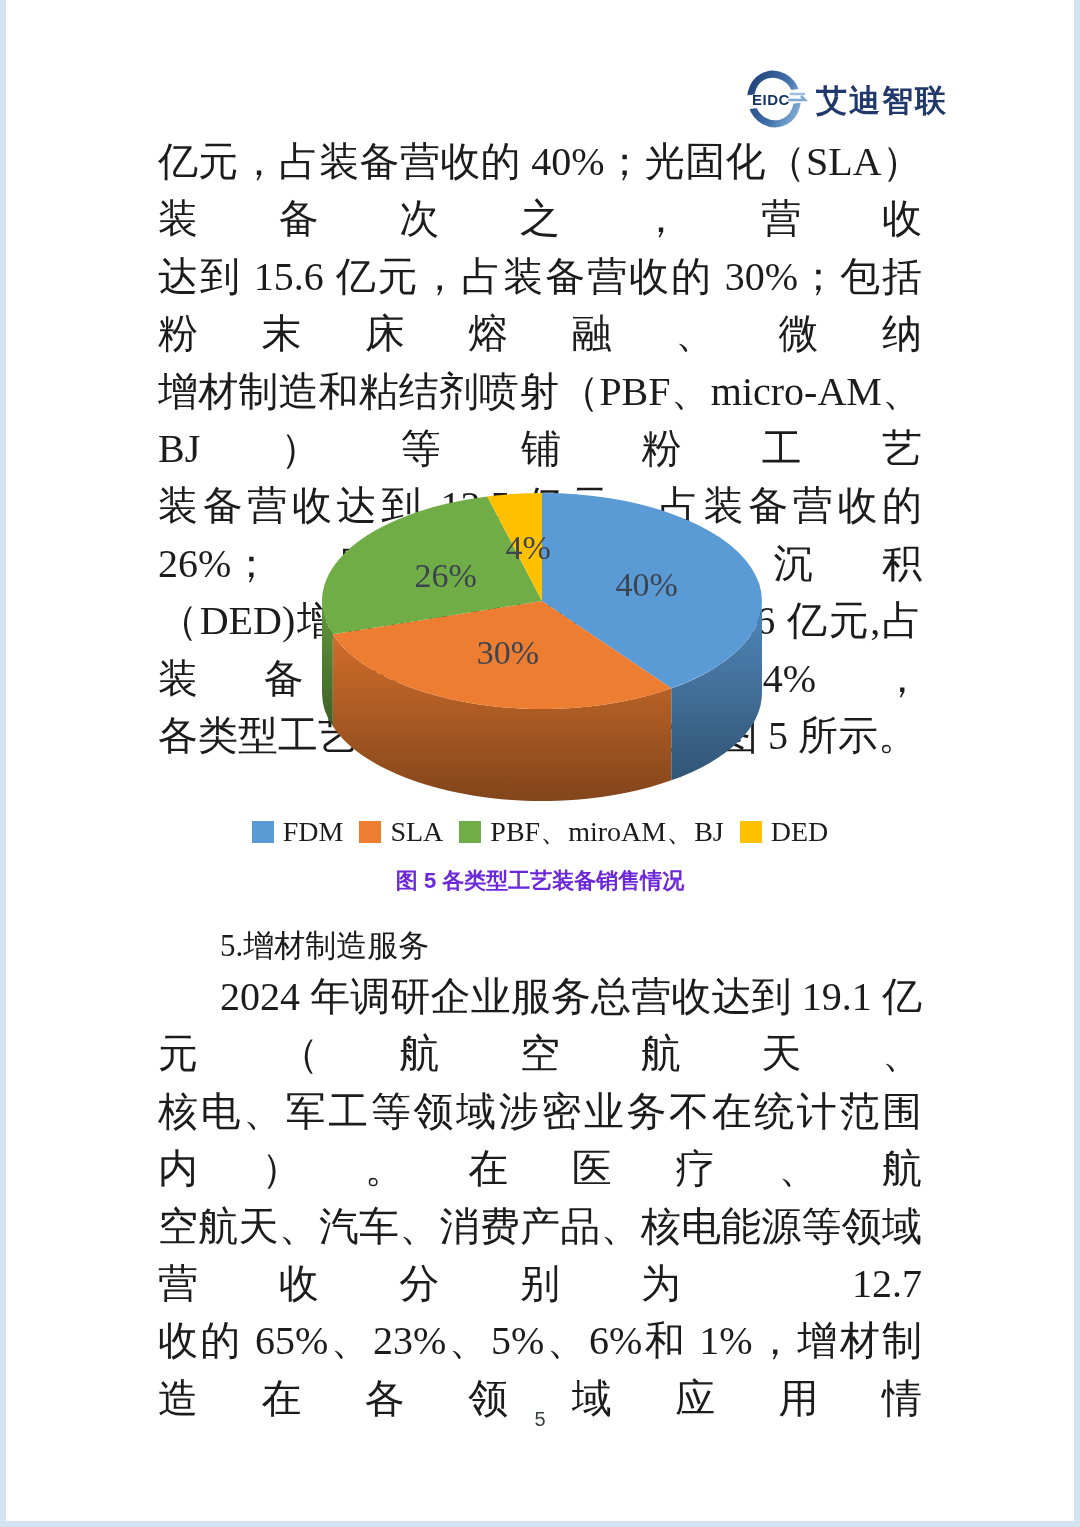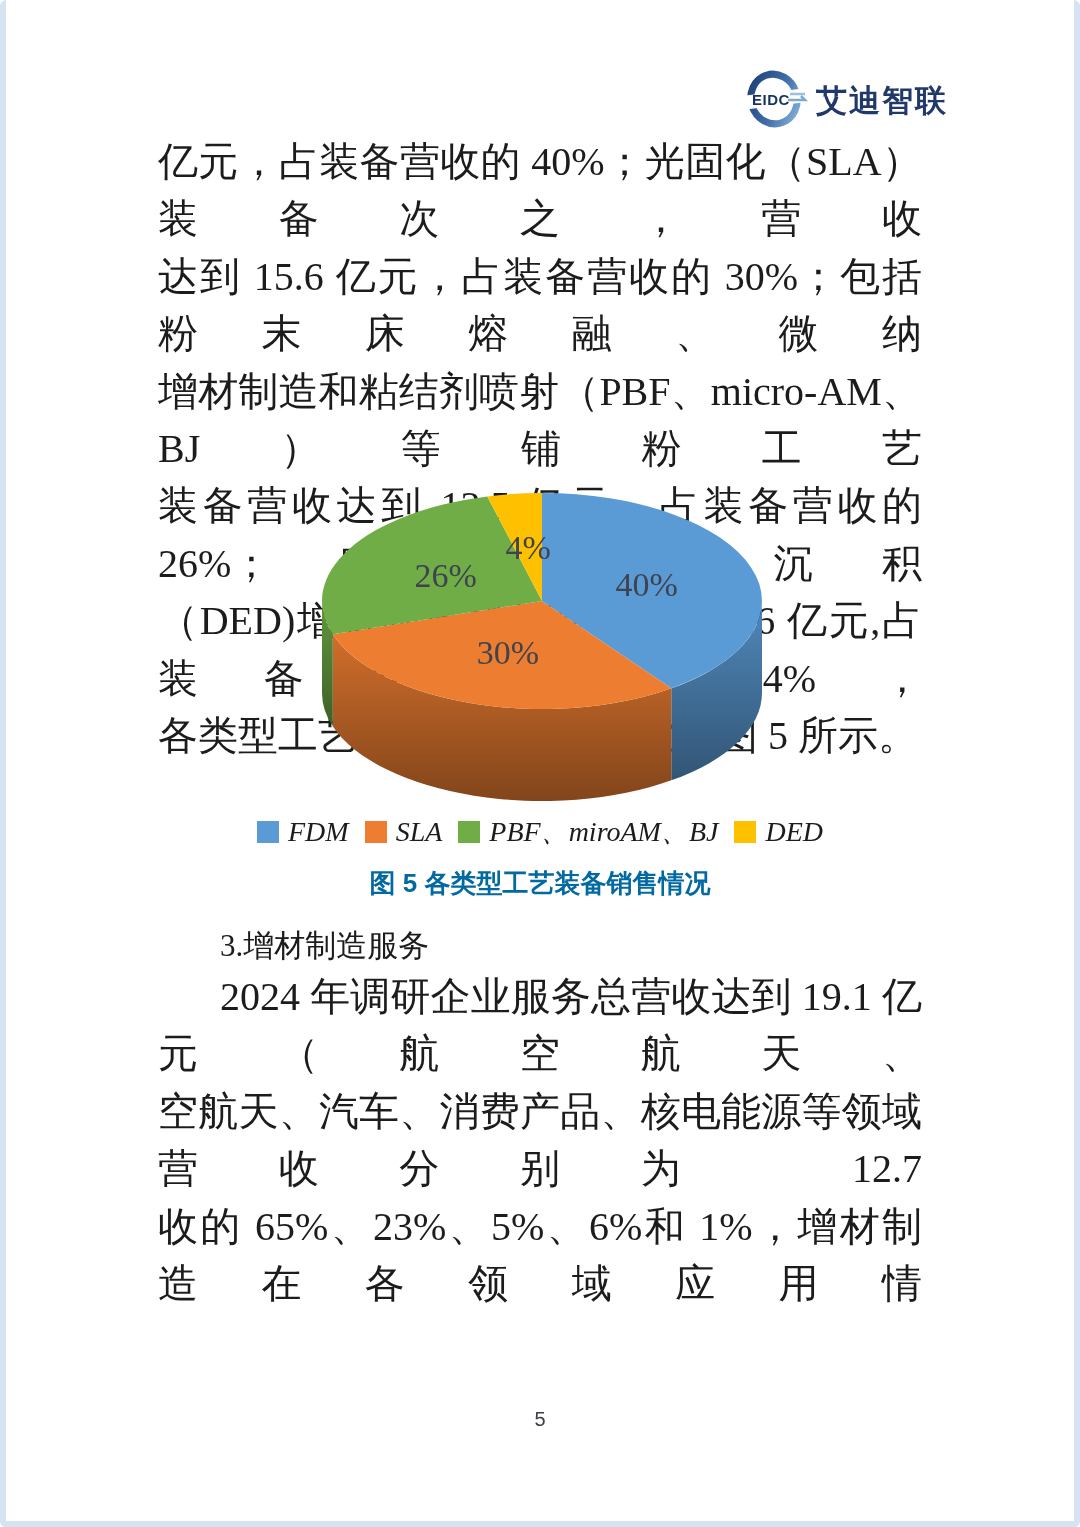--- a/index.html
+++ b/index.html
@@ -1,18 +1,18 @@
 <!DOCTYPE html>
 <html><head>
 <meta charset="utf-8">
 <style>
   html,body{margin:0;padding:0;background:#ffffff;}
   .page{
     position:relative;width:1080px;height:1527px;background:#ffffff;
-    overflow:hidden;font-family:"Liberation Serif","DejaVu Serif",serif;color:#1c1c1c;border-radius:6px;
+    overflow:hidden;font-family:"Liberation Serif","DejaVu Serif",serif;color:#1c1c1c;
   }
   .edge-frame{
     position:absolute;inset:0;pointer-events:none;
     border-left:6px solid #d5e4f2;border-right:6px solid #d5e4f2;border-bottom:6px solid #d5e4f2;
   }
   .logo{position:absolute;left:746px;top:70px;width:212px;height:62px;}
   .textblock{position:absolute;left:158px;width:764px;}
   .para1{top:133px;}
   .para2{top:968px;}
   .line{
@@ -24,26 +24,26 @@
   .heading-line{
     position:absolute;left:158px;top:917px;font-size:31px;line-height:57.4px;
     text-indent:62px;width:764px;
   }
   .chart{position:absolute;left:300px;top:470px;width:490px;height:350px;}
   .legend{
     position:absolute;left:0;top:814px;width:1080px;display:flex;
     justify-content:center;align-items:center;gap:16px;
     font-size:28px;line-height:36px;
   }
-  .legend-item{display:flex;align-items:center;gap:9px;font-style:italic;}
+  .legend-item{display:flex;align-items:center;gap:9px;}
   .legend-swatch{width:22px;height:22px;display:inline-block;}
   .caption{
     position:absolute;left:0;top:866px;width:1080px;text-align:center;
     font-family:"Liberation Sans","DejaVu Sans",sans-serif;
-    font-weight:bold;font-size:26px;color:#0369a1;
+    font-weight:bold;font-size:22px;color:#6d28d9;
   }
   .pagenum{
     position:absolute;left:0;top:1408px;width:1080px;text-align:center;
     font-family:"Liberation Sans","DejaVu Sans",sans-serif;
     font-size:20px;color:#3a3f44;
   }
 </style>
 </head>
 <body>
 
@@ -124,24 +124,25 @@
         <span>PBF、miroAM、BJ</span>
       </span>
       <span class="legend-item">
         <span class="legend-swatch" style="background: rgb(255, 192, 0);"></span>
         <span>DED</span>
       </span>
     </div>
 
   <div class="caption">图 5 各类型工艺装备销售情况</div>
 
-  <div class="heading-line">3.增材制造服务</div>
+  <div class="heading-line">5.增材制造服务</div>
 
   <div class="textblock para2">
     <div class="line indent">2024 年调研企业服务总营收达到 19.1 亿元（航空航天、</div>
+    <div class="line">核电、军工等领域涉密业务不在统计范围内）。在医疗、航</div>
     <div class="line">空航天、汽车、消费产品、核电能源等领域营收分别为 12.7</div>
     <div class="line">收的 65%、23%、5%、6%和 1%，增材制造在各领域应用情</div>
 
   </div>
 
   <div class="pagenum">5</div>
 
   <div class="edge-frame"></div>
 </div>
 

